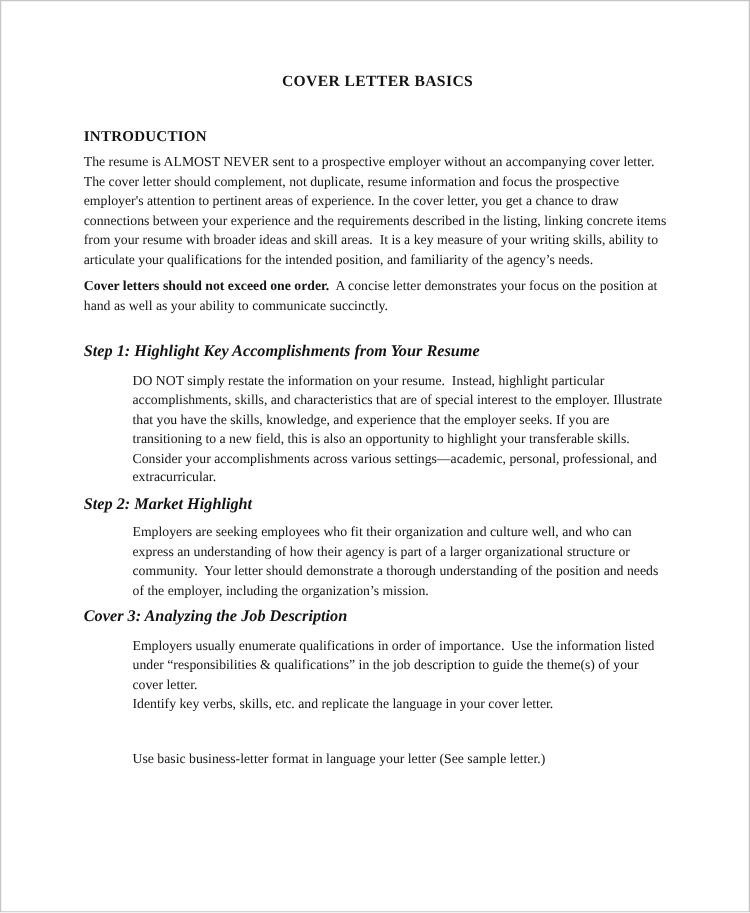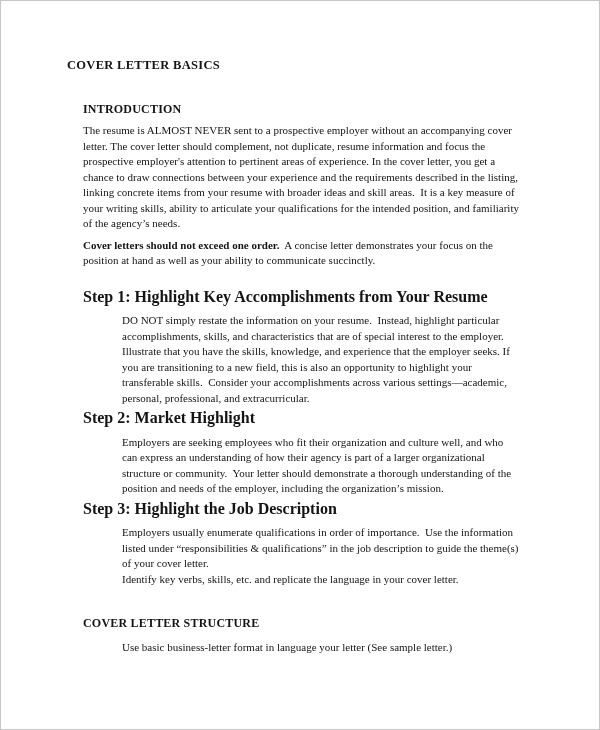--- a/index.html
+++ b/index.html
@@ -17,21 +17,21 @@
     padding: 56px 62px 0 66px;
     font-family: "Liberation Serif", "DejaVu Serif", serif;
     font-size: 11px;
     line-height: 15.5px;
     color: #141414;
     overflow: hidden;
   }
   .doc-title {
     font-size: 12.5px;
     font-weight: bold;
-    text-align: left;
+    text-align: center;
     margin: 0 0 28px 0;
     letter-spacing: 0.3px;
     line-height: 16px;
   }
   .section-heading {
     font-size: 12px;
     font-weight: bold;
     margin: 0 0 6px 0;
     line-height: 16px;
     letter-spacing: 0.2px;
@@ -40,33 +40,34 @@
     margin: 0;
     white-space: pre-wrap;
   }
   .para + .para {
     margin-top: 6px;
   }
   .bold-lead {
     font-weight: bold;
   }
   .section {
-    margin: 16px;
+    margin: 0;
   }
   .section-preparing {
     margin-top: 20px;
   }
   .section-preparing .section-heading {
     margin-bottom: 8px;
   }
   .step-label {
     font-weight: bold;
-    font-size: 16px;
+    font-size: 13px;
     margin: 0 0 9px 0;
     line-height: 15.5px;
+    font-style: italic;
   }
   .step + .step {
     margin-top: 4px;
   }
   .step-body {
     margin: 0 0 4px 39px;
     white-space: pre-wrap;
   }
   .section-structure {
     margin-top: 28px;
@@ -98,24 +99,23 @@
       <p class="step-label">Step 1: Highlight Key Accomplishments from Your Resume</p>
       <p class="step-body">DO NOT simply restate the information on your resume.  Instead, highlight particular accomplishments, skills, and characteristics that are of special interest to the employer. Illustrate that you have the skills, knowledge, and experience that the employer seeks. If you are transitioning to a new field, this is also an opportunity to highlight your transferable skills.  Consider your accomplishments across various settings—academic, personal, professional, and extracurricular.</p>
     </div>
 
     <div class="step">
       <p class="step-label">Step 2: Market Highlight</p>
       <p class="step-body">Employers are seeking employees who fit their organization and culture well, and who can express an understanding of how their agency is part of a larger organizational structure or community.  Your letter should demonstrate a thorough understanding of the position and needs of the employer, including the organization’s mission.</p>
     </div>
 
     <div class="step">
-      <p class="step-label">Step 3: Highlight the Job Description</p>
+      <p class="step-label">Cover 3: Analyzing the Job Description</p>
       <p class="step-body">Employers usually enumerate qualifications in order of importance.  Use the information listed under “responsibilities &amp; qualifications” in the job description to guide the theme(s) of your cover letter.
 Identify key verbs, skills, etc. and replicate the language in your cover letter.</p>
     </div>
   </div>
 
   <div class="section section-structure">
-    <h2 class="section-heading">COVER LETTER STRUCTURE</h2>
     <p class="indent-body">Use basic business-letter format in language your letter (See sample letter.)</p>
   </div>
 
 </div>
 
 </body></html>

